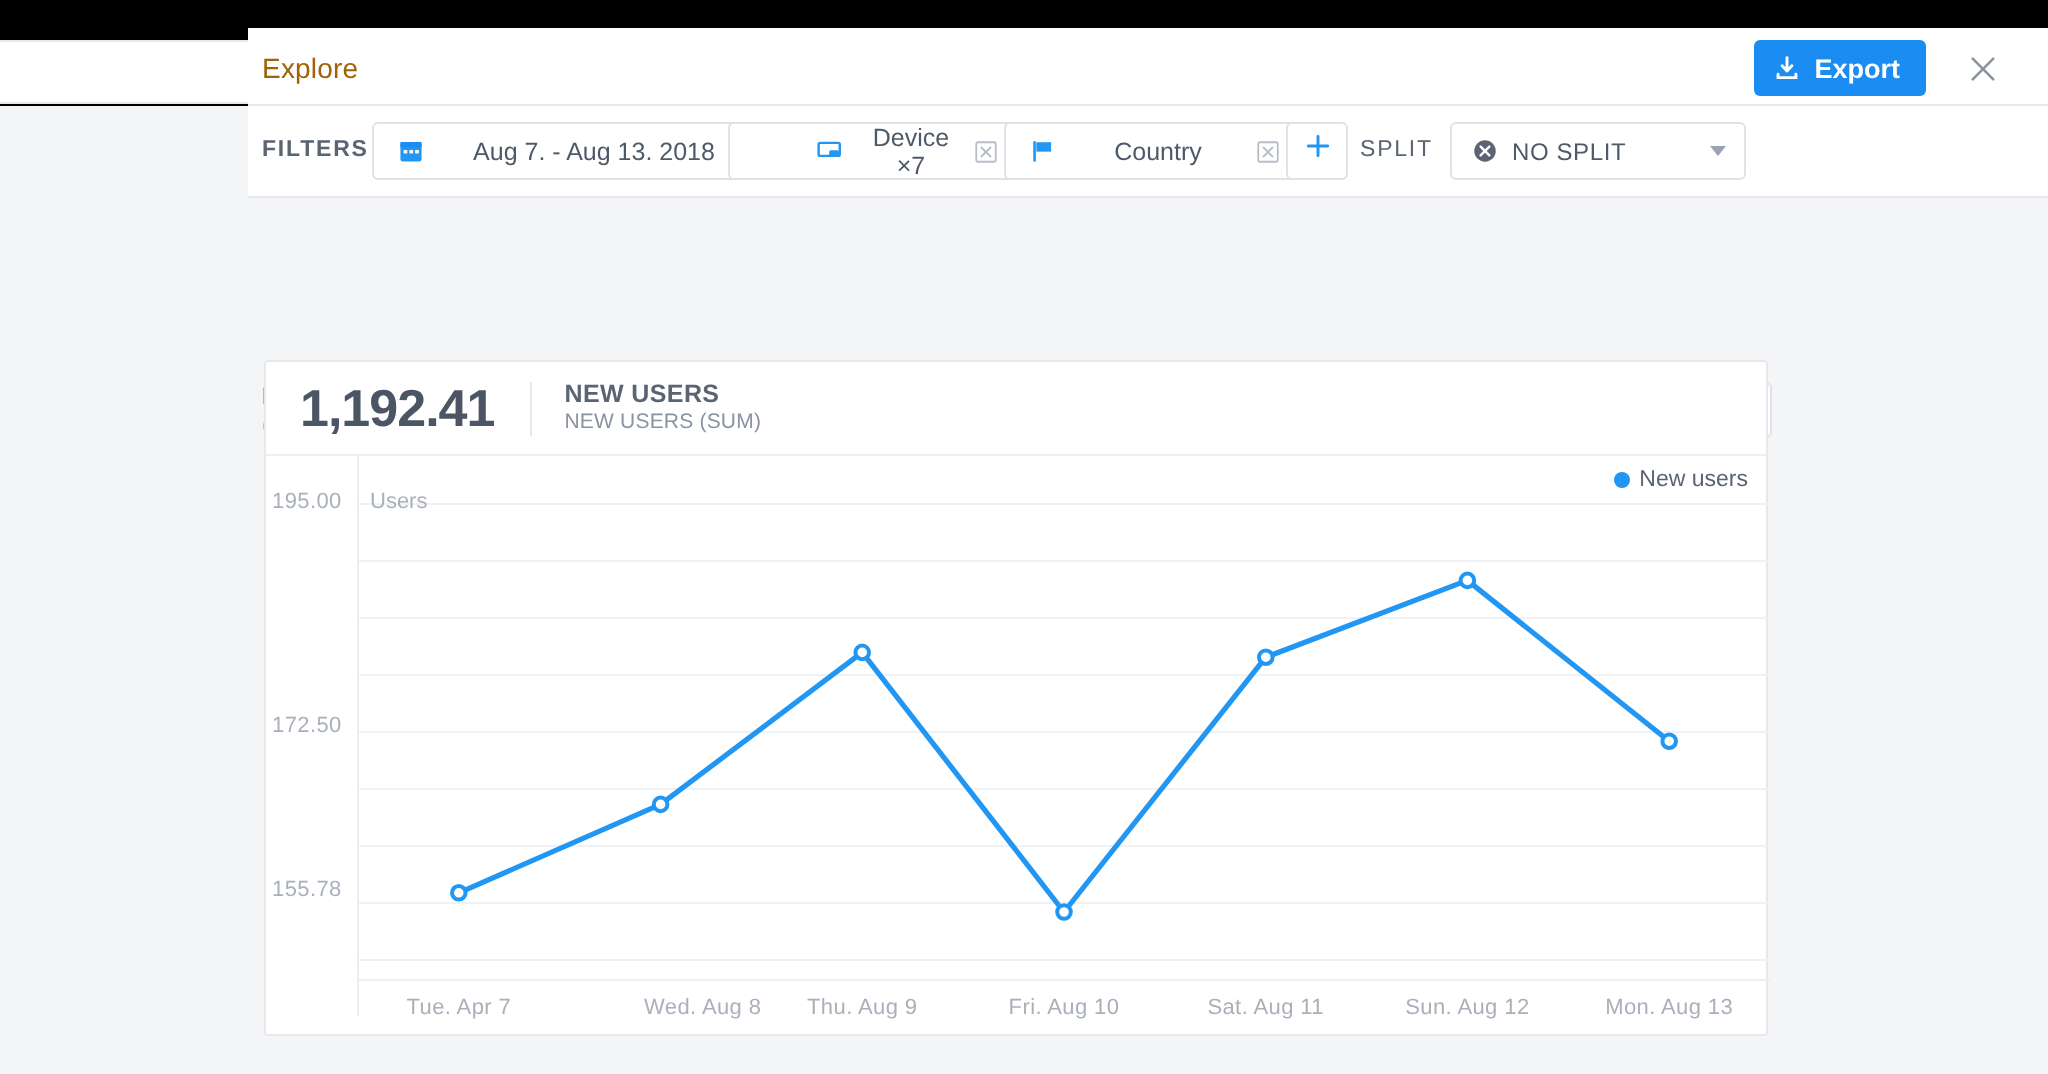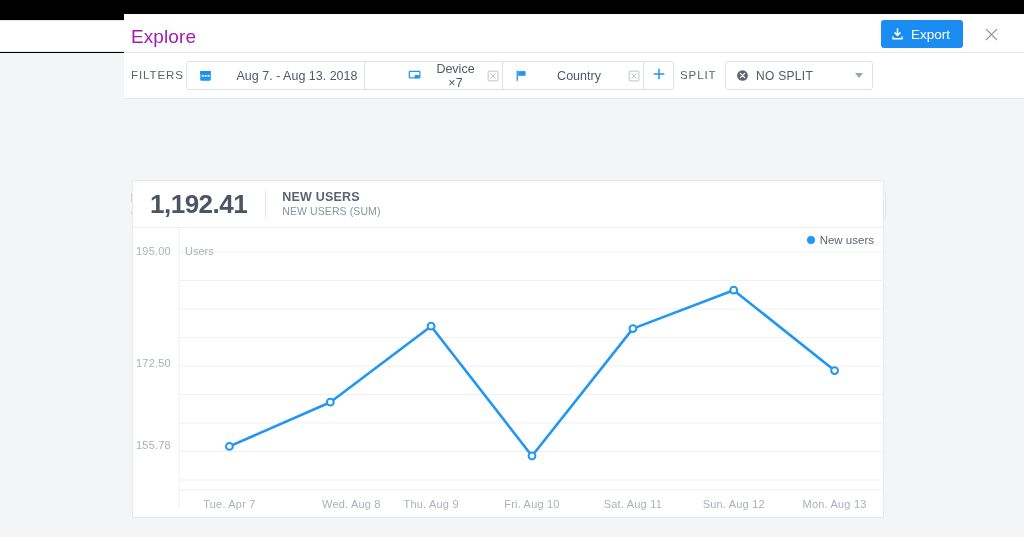--- a/index.html
+++ b/index.html
@@ -31,48 +31,48 @@
 
   
   .titlebar {
     position: relative;
     height: 39px;
     background: #ffffff;
     border-bottom: 1px solid #e6e8ec;
   }
   .title-text {
     position: absolute; left: 7px; top: 12px;
-    font-size: 19px; color: #a21caf; letter-spacing: .1px;
+    font-size: 14px; color: #a16207; letter-spacing: .1px;
   }
   .export-btn {
     position: absolute; right: 61px; top: 6px;
     height: 28px; padding: 0 13px 0 10px;
     background: #1b8df2; border: none; border-radius: 3px;
-    color: #fff; font-size: 13.5px; font-weight: normal;
+    color: #fff; font-size: 13.5px; font-weight: bold;
     font-family: "Liberation Sans", sans-serif;
     display: flex; align-items: center; gap: 7px;
     cursor: pointer;
   }
   .export-btn svg { display: block; }
   .close-btn {
     position: absolute; right: 24px; top: 11px;
     width: 18px; height: 18px; cursor: pointer;
     display: flex; align-items: center; justify-content: center;
   }
 
   
   .filterbar {
     position: relative;
     height: 46px;
     background: #ffffff;
     border-bottom: 1px solid #e6e8ec;
   }
   .filters-label {
     position: absolute; left: 7px; top: 16px;
-    font-size: 11.5px; color: #5b6472; letter-spacing: .9px; font-weight: 400;
+    font-size: 11.5px; color: #5b6472; letter-spacing: .9px; font-weight: 700;
   }
   .chip {
     position: absolute; top: 8px; height: 29px;
     background: #fff; border: 1px solid #dfe2e7; border-radius: 3px;
     display: flex; align-items: center;
   }
   .chip-icon { width: 36px; display:flex; align-items:center; justify-content:center; }
   .chip-label { font-size: 12.5px; color: #4f5a68; flex: 1; text-align: center; }
   .chip-x { width: 30px; display:flex; align-items:center; justify-content:center; cursor:pointer; }
   .chip-date { left: 62px; width: 200px; }

